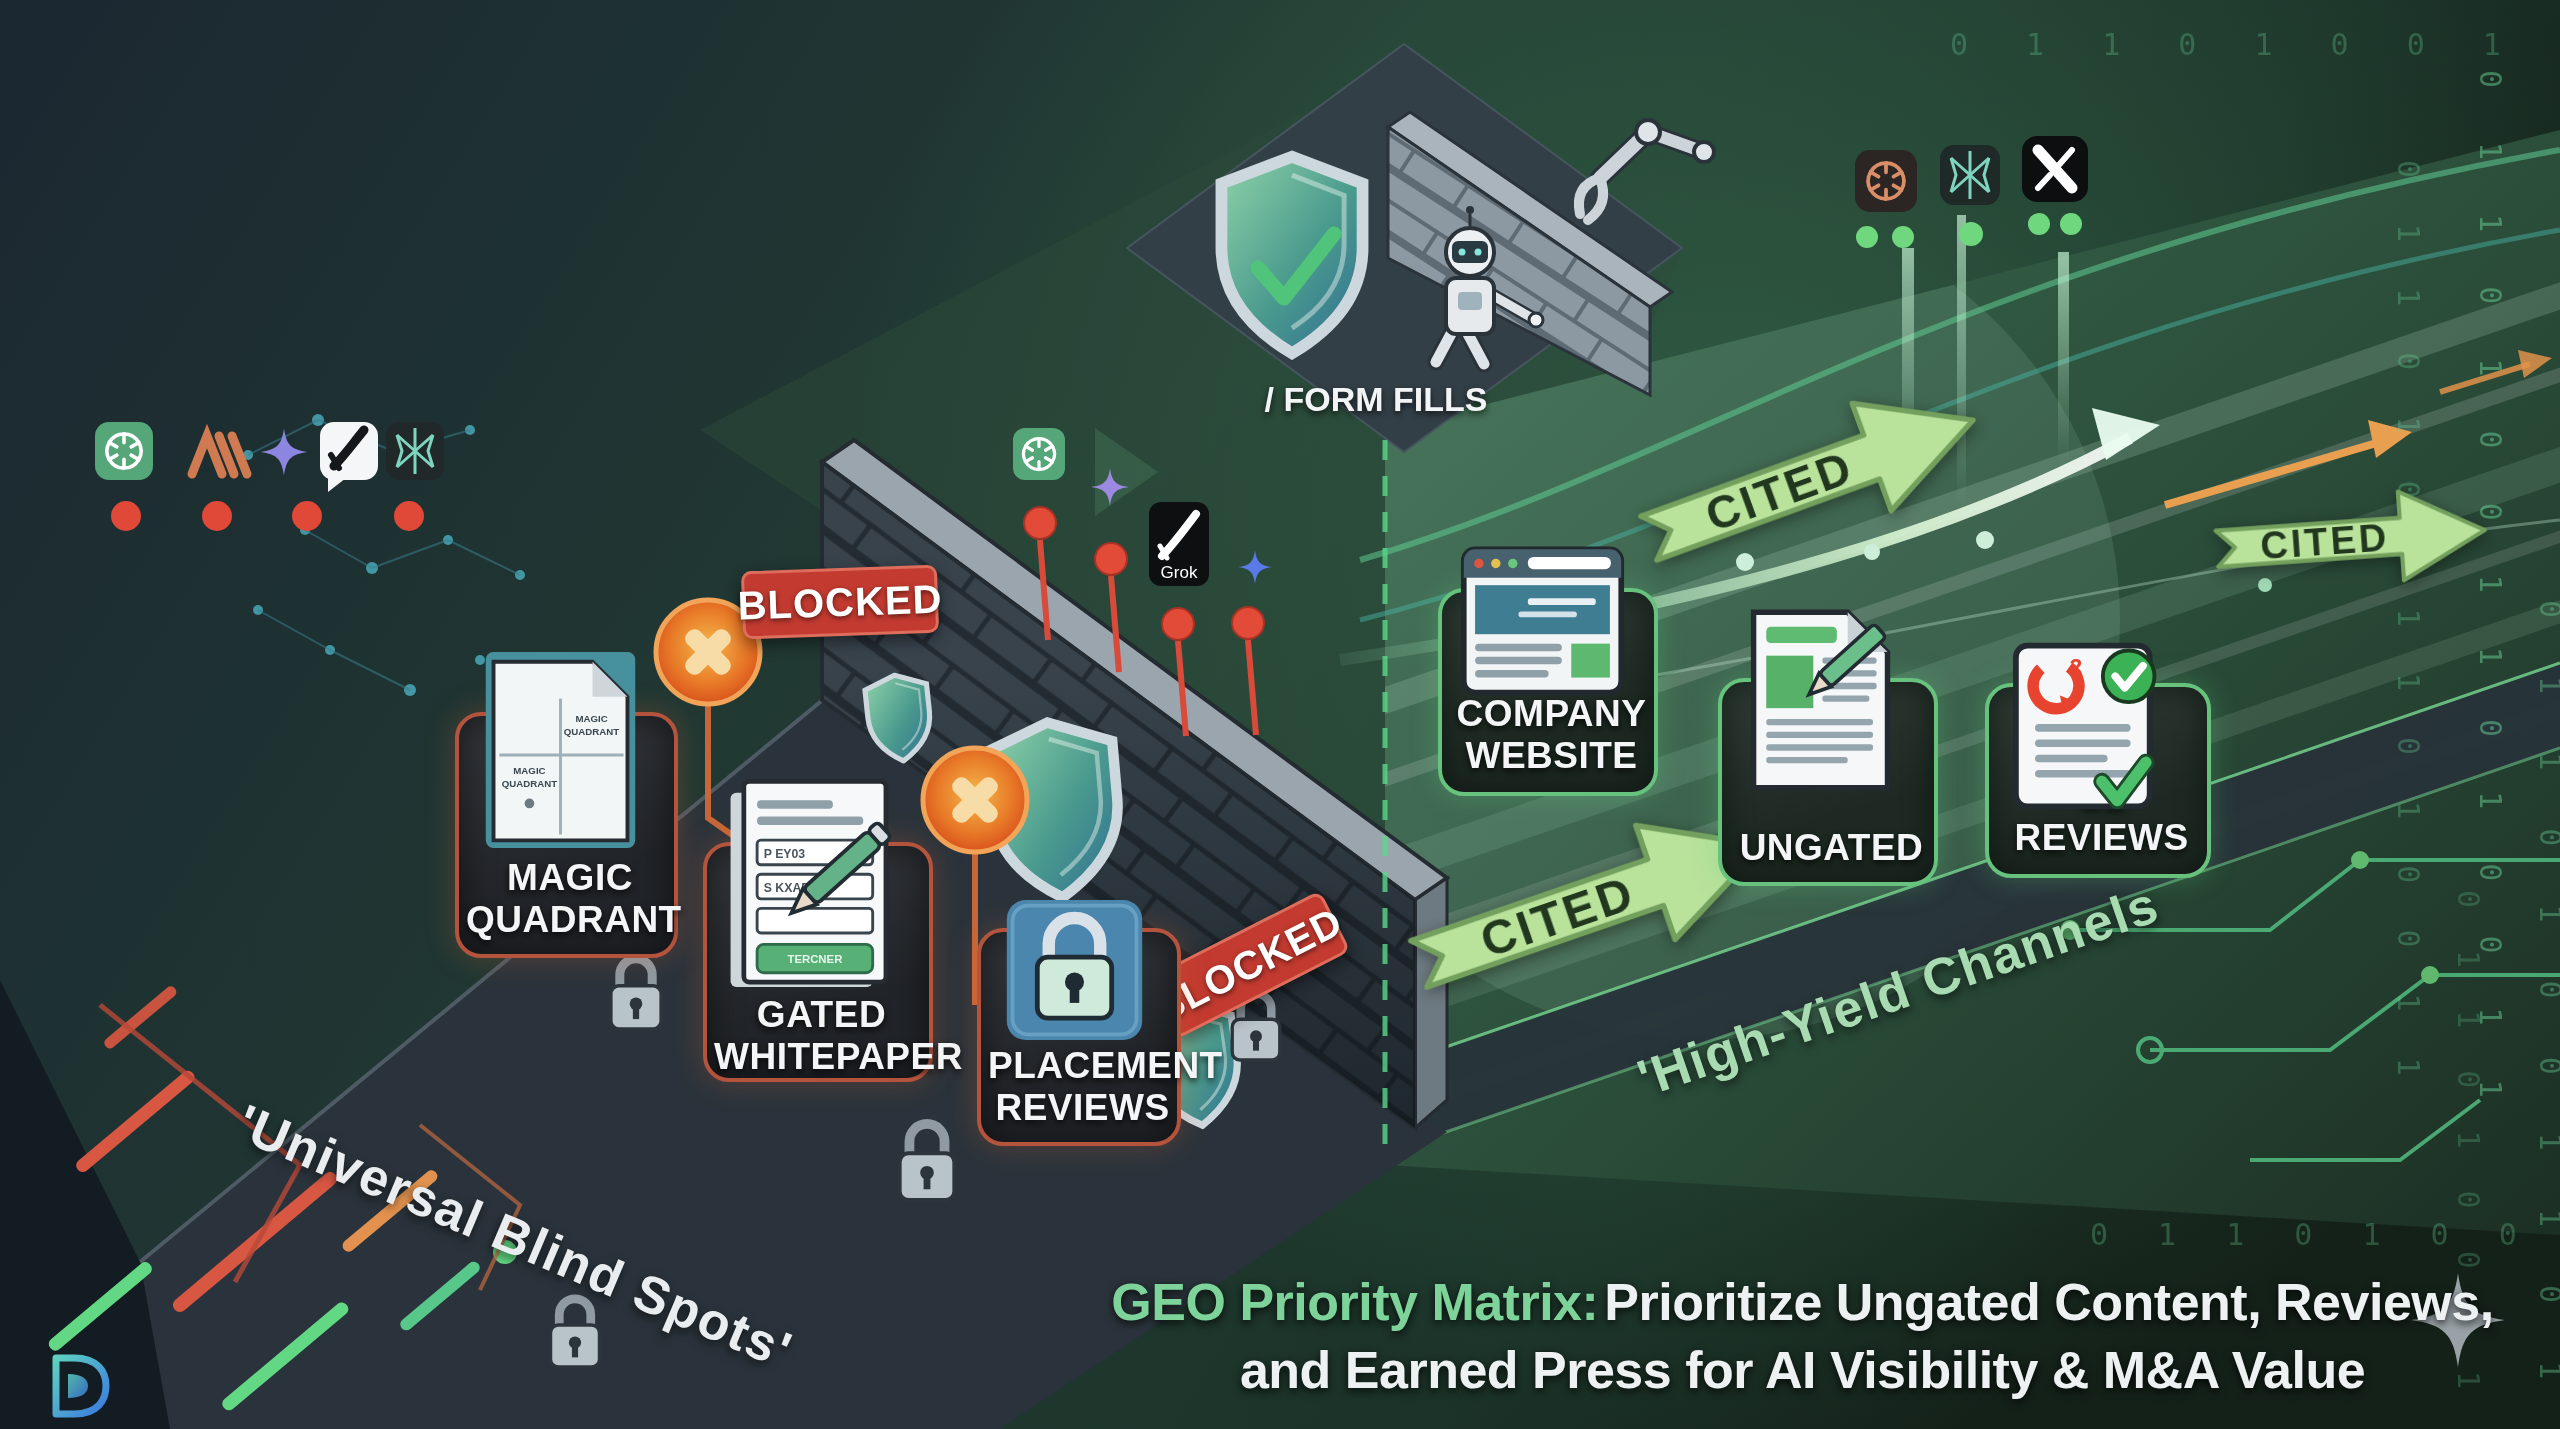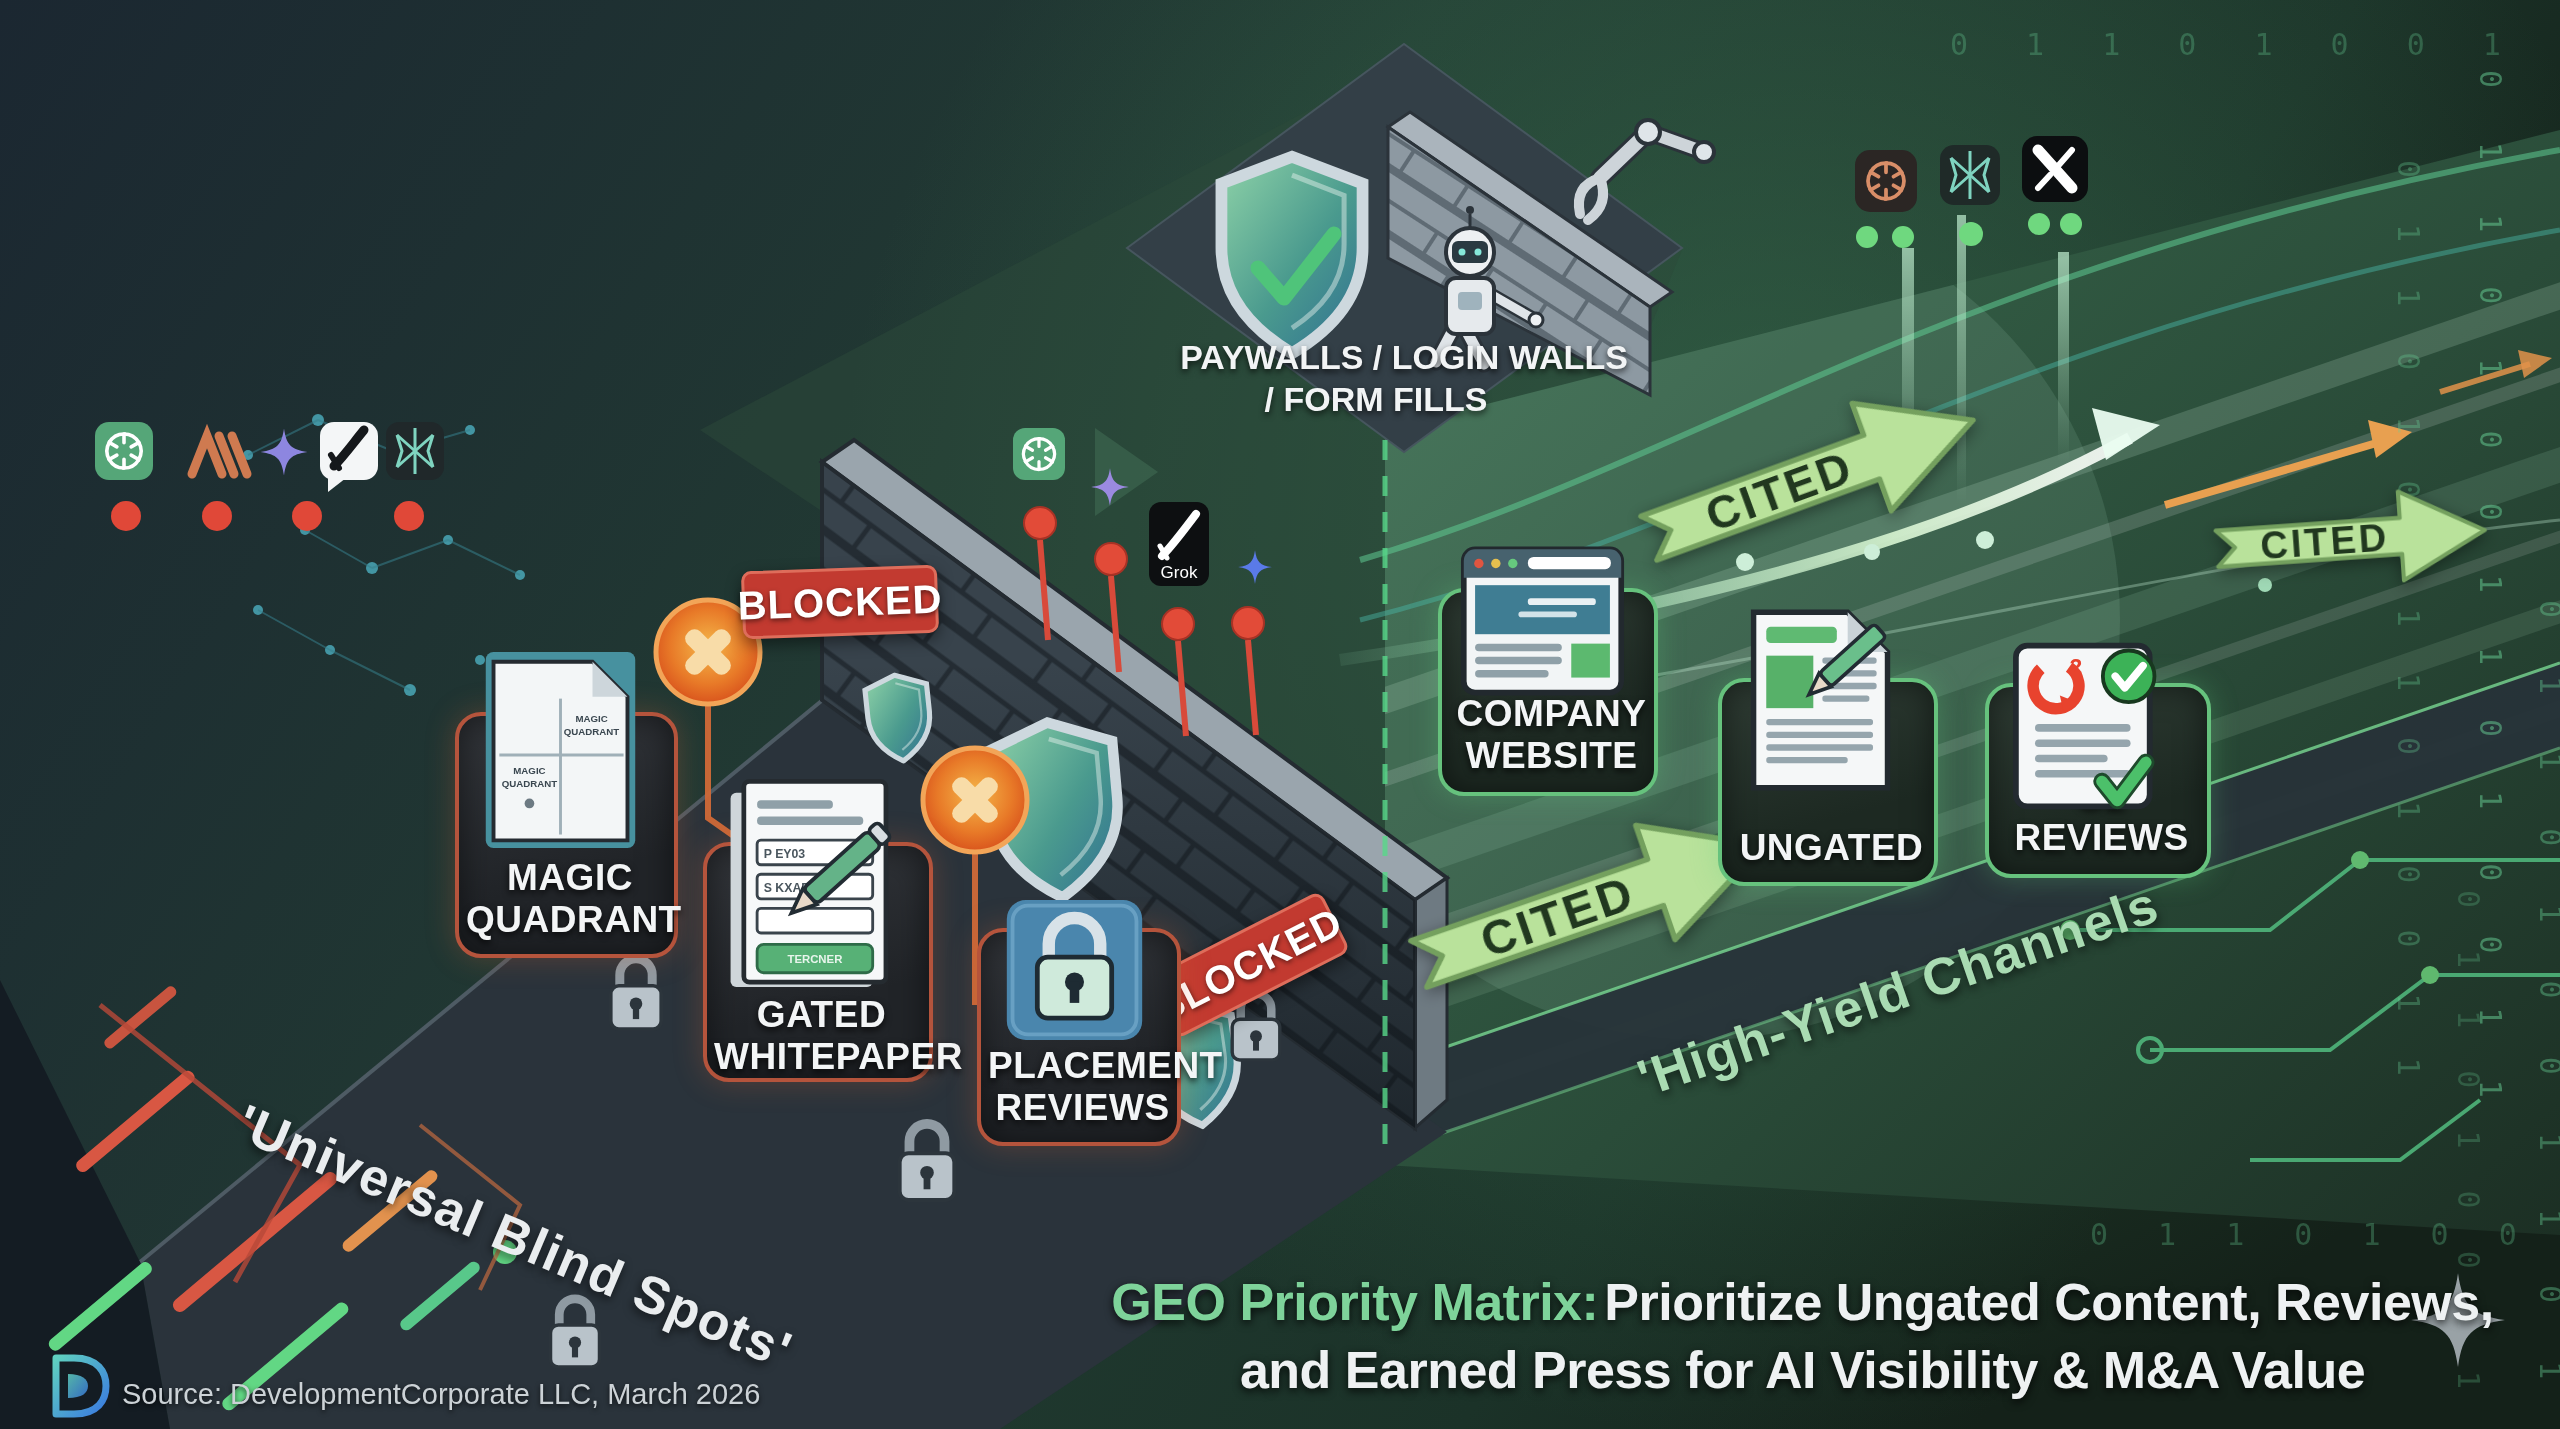--- a/index.html
+++ b/index.html
@@ -429,21 +429,20 @@
   <span class="hl">INVISIBLE</span><span>TO EVERY MAJOR AI</span>
 </div>
 <div class="underline"></div>
 <div class="subtitle" style="top:284px">
   <span>Traditional SaaS GTM (Gartner, Gated Content,</span>
 </div>
 <div class="subtitle" style="top:340px">
   <span>LinkedIn) Is</span><span class="hl">BLOCKED</span><span>from LLM Training Data</span>
 </div>
 
-<div class="pw-label" style="left:1104px;top:338px;width:600px">PAYWALLS / LOGIN WALLS</div>
 <div class="pw-label" style="left:1076px;top:380px;width:600px">/ FORM FILLS</div>
 
 <div class="badge" style="left:742px;top:568px;width:190px;height:62px;transform:rotate(-2deg)">BLOCKED</div>
 <div class="badge" style="left:1150px;top:931px;width:190px;height:62px;transform:rotate(-27deg)">BLOCKED</div>
 
 <div class="card red" style="left:455px;top:712px;width:215px;height:238px">
   <div class="card-label" style="bottom:14px">
     <div>MAGIC</div>
         <div>QUADRANT</div>
   </div>
@@ -595,15 +594,14 @@
 
 <div class="geo" style="top:1272px">
   <span class="hl">GEO Priority Matrix:</span><span>Prioritize Ungated Content, Reviews,</span>
 </div>
 <div class="geo" style="top:1340px">and Earned Press for AI Visibility &amp; M&amp;A Value</div>
 
 <svg class="abs" style="left:36px;top:1348px;z-index:10" width="76" height="76" viewBox="0 0 76 76">
   <path d="M20,10 H38 C62,10 70,24 70,38 C70,52 62,66 38,66 H20 Z" fill="none" stroke="url(#dg)" stroke-width="7" stroke-linejoin="round"></path>
   <path d="M32,26 C46,26 52,31 52,38 C52,45 46,50 32,50 Z" fill="url(#dg)" opacity=".85"></path>
 </svg>
-<div class="source">Source: DevelopmentCorporate LLC, March 2026</div>
 
 </div>
 
 </body></html>

